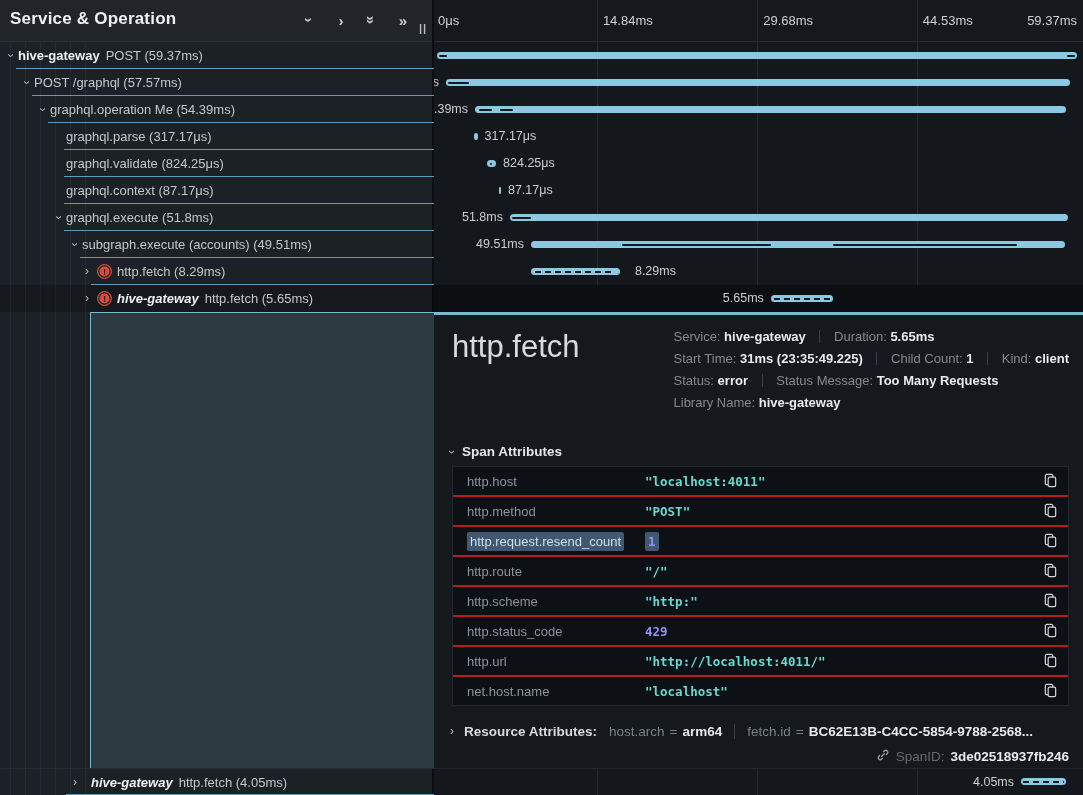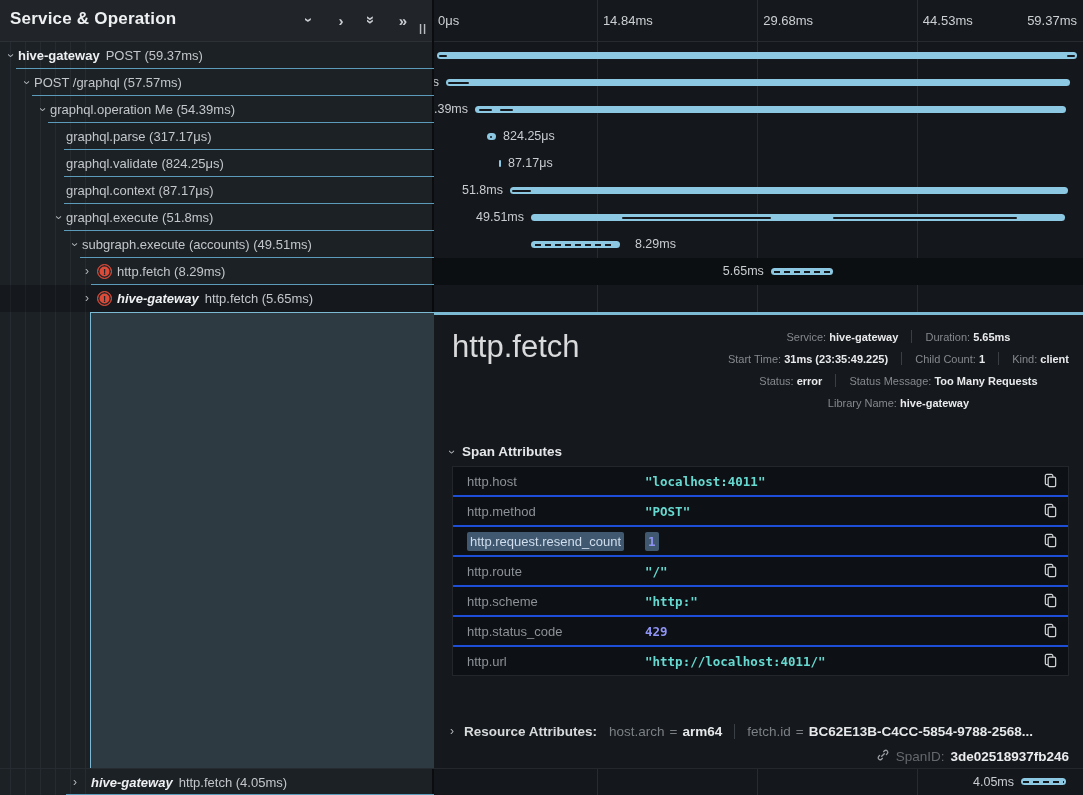--- a/index.html
+++ b/index.html
@@ -57,28 +57,28 @@
   .mark { position:absolute; top:2.5px; height:2px; background:#15181c; border-radius:1px; }
   .dashline { position:absolute; left:5%; right:5%; top:2.5px; height:2px;
               background:repeating-linear-gradient(90deg,#15181c 0 6px,transparent 6px 10px); }
   .bar-label { position:absolute; top:0; height:27px; line-height:27px; font-size:12.5px;
                color:#c9ccd0; white-space:nowrap; padding:0 7px; z-index:1; }
 
   
   .detail { position:absolute; top:312px; left:0; width:100%; height:456px;
             background:#15181c; border-top:3px solid #7cb9d2; overflow:hidden; }
   .d-title { position:absolute; left:18px; top:14px; font-size:31px; color:#d9dadc; }
-  .meta { position:absolute; right:14px; top:11px; text-align:center; font-size:11px;
+  .meta { position:absolute; right:14px; top:11px; text-align:left; font-size:13px;
           line-height:22px; color:#85898e;margin-left:44px; }
   .meta b { color:#e9eaec; font-weight:700; }
   .msep { display:inline-block; width:1px; height:13px; background:#3a3f45; margin:0 10px; vertical-align:-2px; }
 
   .attrs-head { position:absolute; left:16px; top:129px; font-size:13.5px; font-weight:700; color:#e4e6e8; cursor:pointer; }
   .attrs-head .chev-sm { display:inline-block; transform:rotate(90deg); font-weight:400; color:#b2b6ba; margin-right:8px; font-size:12px; }
-  .attr-table { position:absolute; left:18px; right:14px; top:151px; border:1px solid #23272c; background:#1d4ed8; }
+  .attr-table { position:absolute; left:18px; right:14px; top:151px; border:1px solid #23272c; background:#b91c1c; }
   .attr-row { position:relative; height:28px; margin-bottom:2px; background:#0d1014; display:flex; align-items:center; }
   .attr-row:last-child { margin-bottom:0; }
   .k { width:192px; padding-left:14px; font-size:13px; color:#8d9298; white-space:nowrap; }
   .k .hl { background:#415970; color:#cfdded; padding:2px 3px; border-radius:2px; }
   .v { font-family:"DejaVu Sans Mono", monospace; font-size:12.5px; font-weight:700; color:#66d9d0; white-space:nowrap; }
   .v.num { color:#9094f5; }
   .v .hl { background:#415970; padding:2px 3px; border-radius:2px; }
   .copy { position:absolute; right:10px; top:6px; cursor:pointer; }
 
   .resource { position:absolute; left:16px; right:14px; top:401px; height:30px;
@@ -217,20 +217,24 @@
           <div class="bar-label" style="right: 98.15%;">57.57ms</div>
         </div>
       <div class="tl-row">
           <div class="bar" style="left: 6.32%; width: 91.1%;">
             <div class="mark" style="left: 0.6%; width: 2.2%;"></div>
             <div class="mark" style="left: 4.2%; width: 2.2%;"></div>
           </div>
           <div class="bar-label" style="right: 93.68%;">54.39ms</div>
         </div>
       <div class="tl-row">
+          <div class="bar" style="left: 6.16%; width: 0.55%;"></div>
+          <div class="bar-label" style="left: 6.71%;">317.17μs</div>
+        </div>
+      <div class="tl-row">
           <div class="bar" style="left: 8.17%; width: 1.4%;">
             <div class="mark" style="left: 38%; width: 22%;"></div>
           </div>
           <div class="bar-label" style="left: 9.57%;">824.25μs</div>
         </div>
       <div class="tl-row">
           <div class="bar" style="left: 10%; width: 0.32%;"></div>
           <div class="bar-label" style="left: 10.32%;">87.17μs</div>
         </div>
       <div class="tl-row">
@@ -335,20 +339,28 @@
           <span class="k">http.status_code</span>
           <span class="v num">429</span>
           <span class="copy"><svg width="15" height="15" viewBox="0 0 16 16" fill="none" stroke="#d2d4d6" stroke-width="1.3">
                 <rect x="5.5" y="4.5" width="8" height="10" rx="1.5"></rect>
                 <path d="M10.5 4.5V3a1.5 1.5 0 0 0-1.5-1.5H4A1.5 1.5 0 0 0 2.5 3v8A1.5 1.5 0 0 0 4 12.5h1.5"></path>
               </svg></span>
         </div>
         <div class="attr-row">
           <span class="k">http.url</span>
           <span class="v">"http://localhost:4011/"</span>
+          <span class="copy"><svg width="15" height="15" viewBox="0 0 16 16" fill="none" stroke="#d2d4d6" stroke-width="1.3">
+                <rect x="5.5" y="4.5" width="8" height="10" rx="1.5"></rect>
+                <path d="M10.5 4.5V3a1.5 1.5 0 0 0-1.5-1.5H4A1.5 1.5 0 0 0 2.5 3v8A1.5 1.5 0 0 0 4 12.5h1.5"></path>
+              </svg></span>
+        </div>
+        <div class="attr-row">
+          <span class="k">net.host.name</span>
+          <span class="v">"localhost"</span>
           <span class="copy"><svg width="15" height="15" viewBox="0 0 16 16" fill="none" stroke="#d2d4d6" stroke-width="1.3">
                 <rect x="5.5" y="4.5" width="8" height="10" rx="1.5"></rect>
                 <path d="M10.5 4.5V3a1.5 1.5 0 0 0-1.5-1.5H4A1.5 1.5 0 0 0 2.5 3v8A1.5 1.5 0 0 0 4 12.5h1.5"></path>
               </svg></span>
         </div>
       </div>
 
       <div class="resource">
         <span class="chev-r">›</span>
         <span class="r-head">Resource Attributes:</span>

